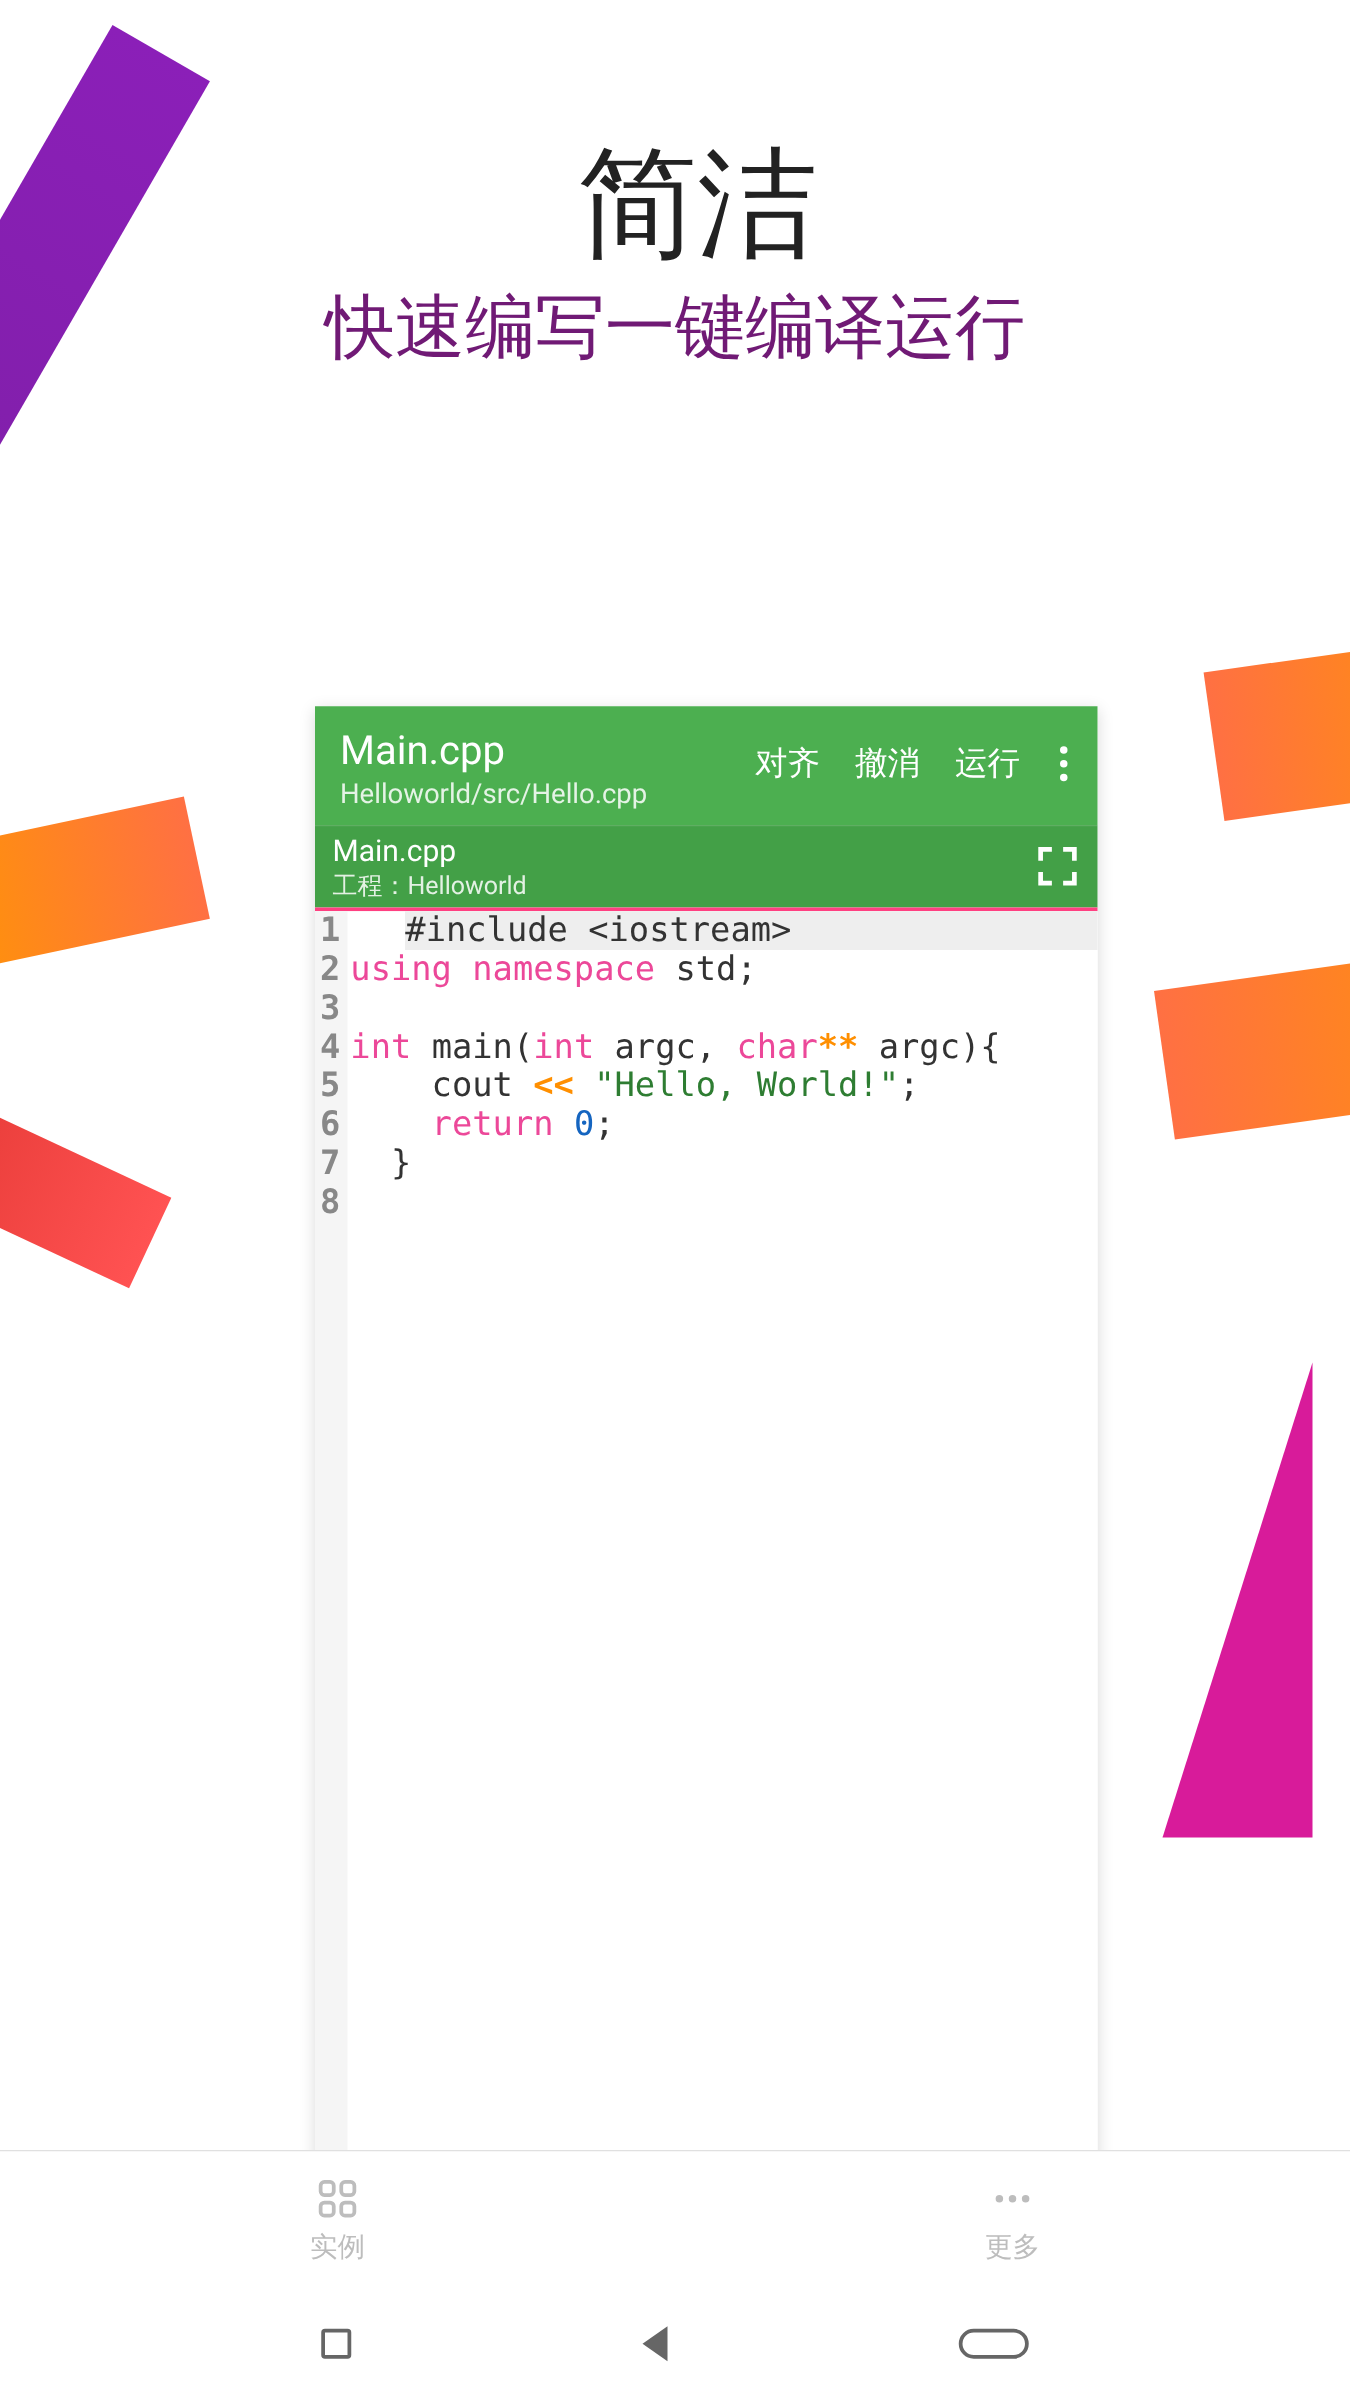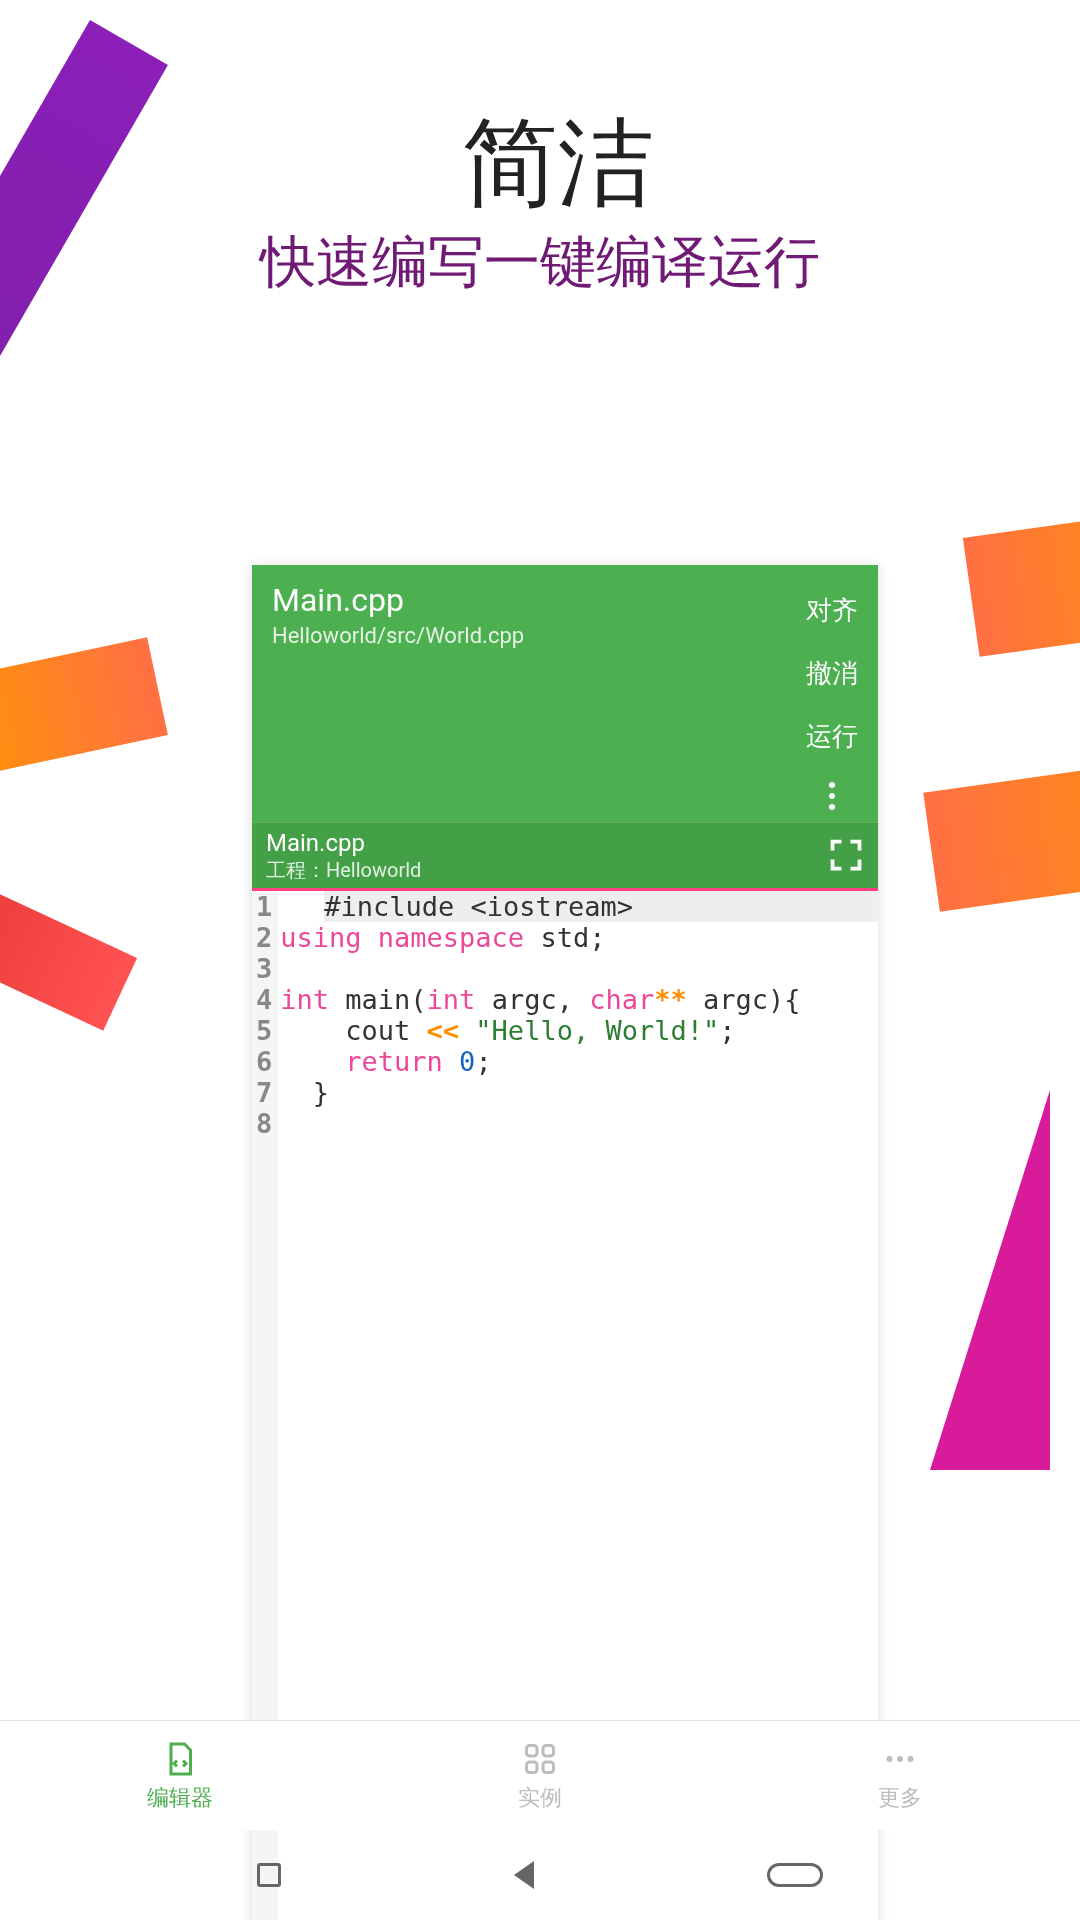--- a/index.html
+++ b/index.html
@@ -100,21 +100,21 @@
   .editor-header {
     background: #4caf50;
     padding: 16px 20px 12px 20px;
     display: flex;
     align-items: flex-start;
     justify-content: space-between;
   }
   .editor-header-left { display: flex; flex-direction: column; }
   .editor-filename { color: #fff; font-size: 32px; font-weight: 400; }
   .editor-filepath { color: rgba(255,255,255,0.85); font-size: 22px; margin-top: 4px; }
-  .editor-actions { display: flex; align-items: center; gap: 28px; margin-top: 12px; flex-direction: column; }
+  .editor-actions { display: flex; align-items: center; gap: 28px; margin-top: 12px; }
   .editor-action { color: #fff; font-size: 26px; }
   .more-icon { display: flex; flex-direction: column; gap: 5px; padding: 0 4px; }
   .more-icon span { width: 6px; height: 6px; background: #fff; border-radius: 50%; display: block; }
 
   .editor-tabbar {
     background: #43a047;
     padding: 6px 14px 4px 14px;
     border-top: 1px solid rgba(255,255,255,0.15);
     display: flex;
     justify-content: space-between;
@@ -200,21 +200,21 @@
 <div class="shape shape-orange-right"></div>
 <div class="shape shape-magenta"></div>
 
 <div class="hero-title">简洁</div>
 <div class="hero-subtitle">快速编写一键编译运行</div>
 
 <div class="editor">
   <div class="editor-header">
     <div class="editor-header-left">
       <div class="editor-filename">Main.cpp</div>
-      <div class="editor-filepath">Helloworld/src/World.cpp</div>
+      <div class="editor-filepath">Helloworld/src/Hello.cpp</div>
     </div>
     <div class="editor-actions">
       <div class="editor-action">对齐</div>
       <div class="editor-action">撤消</div>
       <div class="editor-action">运行</div>
       <div class="more-icon">
           <span></span>
           <span></span>
           <span></span>
         </div>
@@ -247,29 +247,20 @@
 
 <span class="kw-blue">int</span><span> main(</span><span class="kw-blue">int</span><span> argc, </span><span class="kw-blue">char</span><span class="kw-orange">**</span><span> argc){</span>
 <span>    cout </span><span class="kw-orange">&lt;&lt;</span><span> </span><span class="kw-string">"Hello, World!"</span><span>;</span>
 <span>    </span><span class="kw-blue">return</span><span> </span><span class="kw-num">0</span><span>;</span>
 <span>  }</span>
 </div>
   </div>
 </div>
 
 <div class="bottom-nav">
-  <div class="nav-item active">
-    <div class="nav-icon">
-      <svg viewBox="0 0 24 24" width="36" height="36" fill="none" stroke="currentColor" stroke-width="2">
-          <path d="M6 2h9l4 4v16H6z"></path>
-          <path d="M10 13l-2 2 2 2M14 13l2 2-2 2"></path>
-        </svg>
-    </div>
-    <div class="nav-label">编辑器</div>
-  </div>
   <div class="nav-item">
     <div class="nav-icon">
       <svg viewBox="0 0 24 24" width="36" height="36" fill="none" stroke="currentColor" stroke-width="2">
           <rect x="3" y="3" width="7" height="7" rx="2"></rect>
           <rect x="14" y="3" width="7" height="7" rx="2"></rect>
           <rect x="3" y="14" width="7" height="7" rx="2"></rect>
           <rect x="14" y="14" width="7" height="7" rx="2"></rect>
         </svg>
     </div>
     <div class="nav-label">实例</div>

